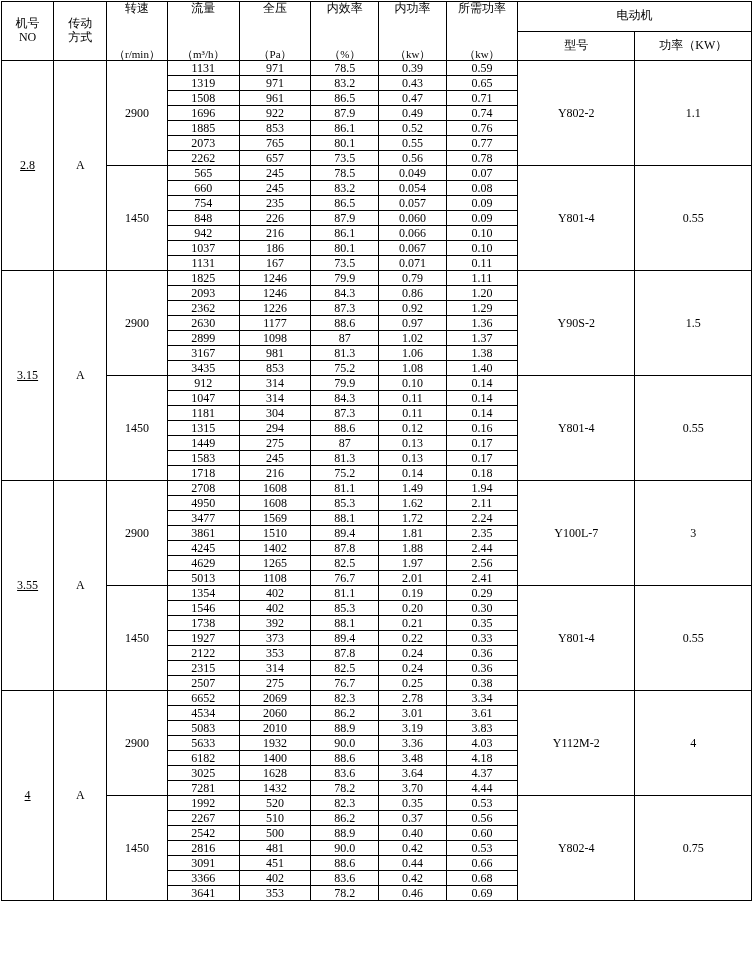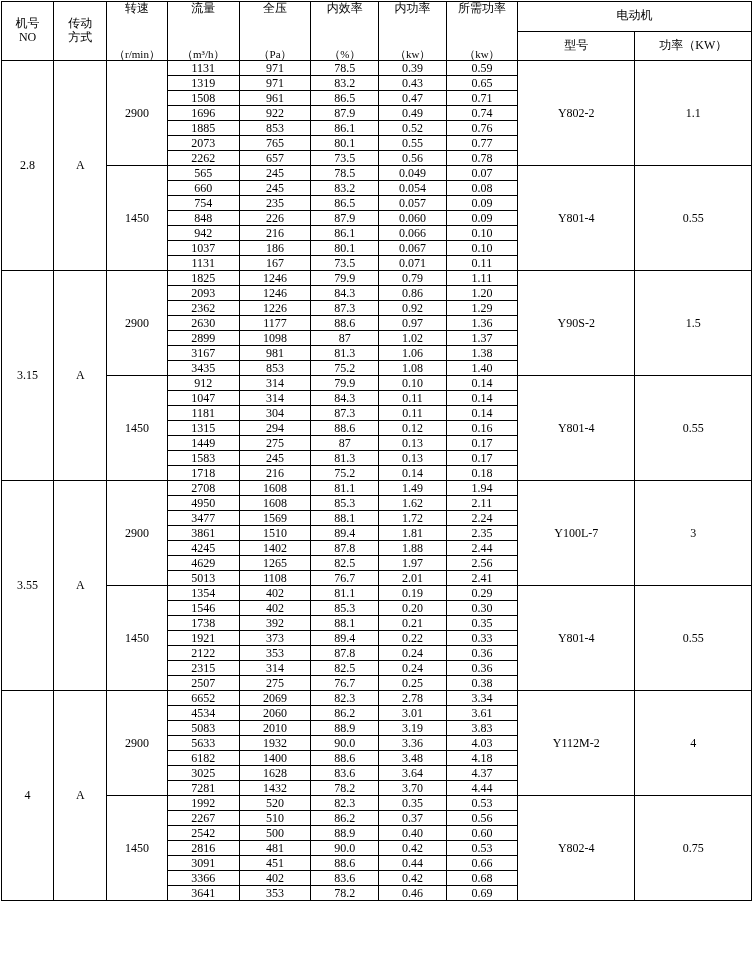--- a/index.html
+++ b/index.html
@@ -44,20 +44,21 @@
   }
   .unit { font-size: 11px; margin-top: 32px; }
   td.data {
     height: 14px;
     font-size: 12px;
     font-family: "Liberation Serif", "DejaVu Serif", serif;
   }
   td.group {
     background: #ebebeb;
     font-size: 13px;
+    text-decoration: underline;
   }
   td.rpm {
     background: #ebebeb;
     font-size: 13px;
   }
   td.model, td.power {
     background: #ebebeb;
     font-size: 13px;
   }
   td.drive {
@@ -419,21 +420,21 @@
           <td class="data">0.30</td>
         </tr>
         <tr>
           <td class="data">1738</td>
           <td class="data">392</td>
           <td class="data">88.1</td>
           <td class="data">0.21</td>
           <td class="data">0.35</td>
         </tr>
         <tr>
-          <td class="data">1921</td>
+          <td class="data">1927</td>
           <td class="data">373</td>
           <td class="data">89.4</td>
           <td class="data">0.22</td>
           <td class="data">0.33</td>
         </tr>
         <tr>
           <td class="data">2122</td>
           <td class="data">353</td>
           <td class="data">87.8</td>
           <td class="data">0.24</td>

